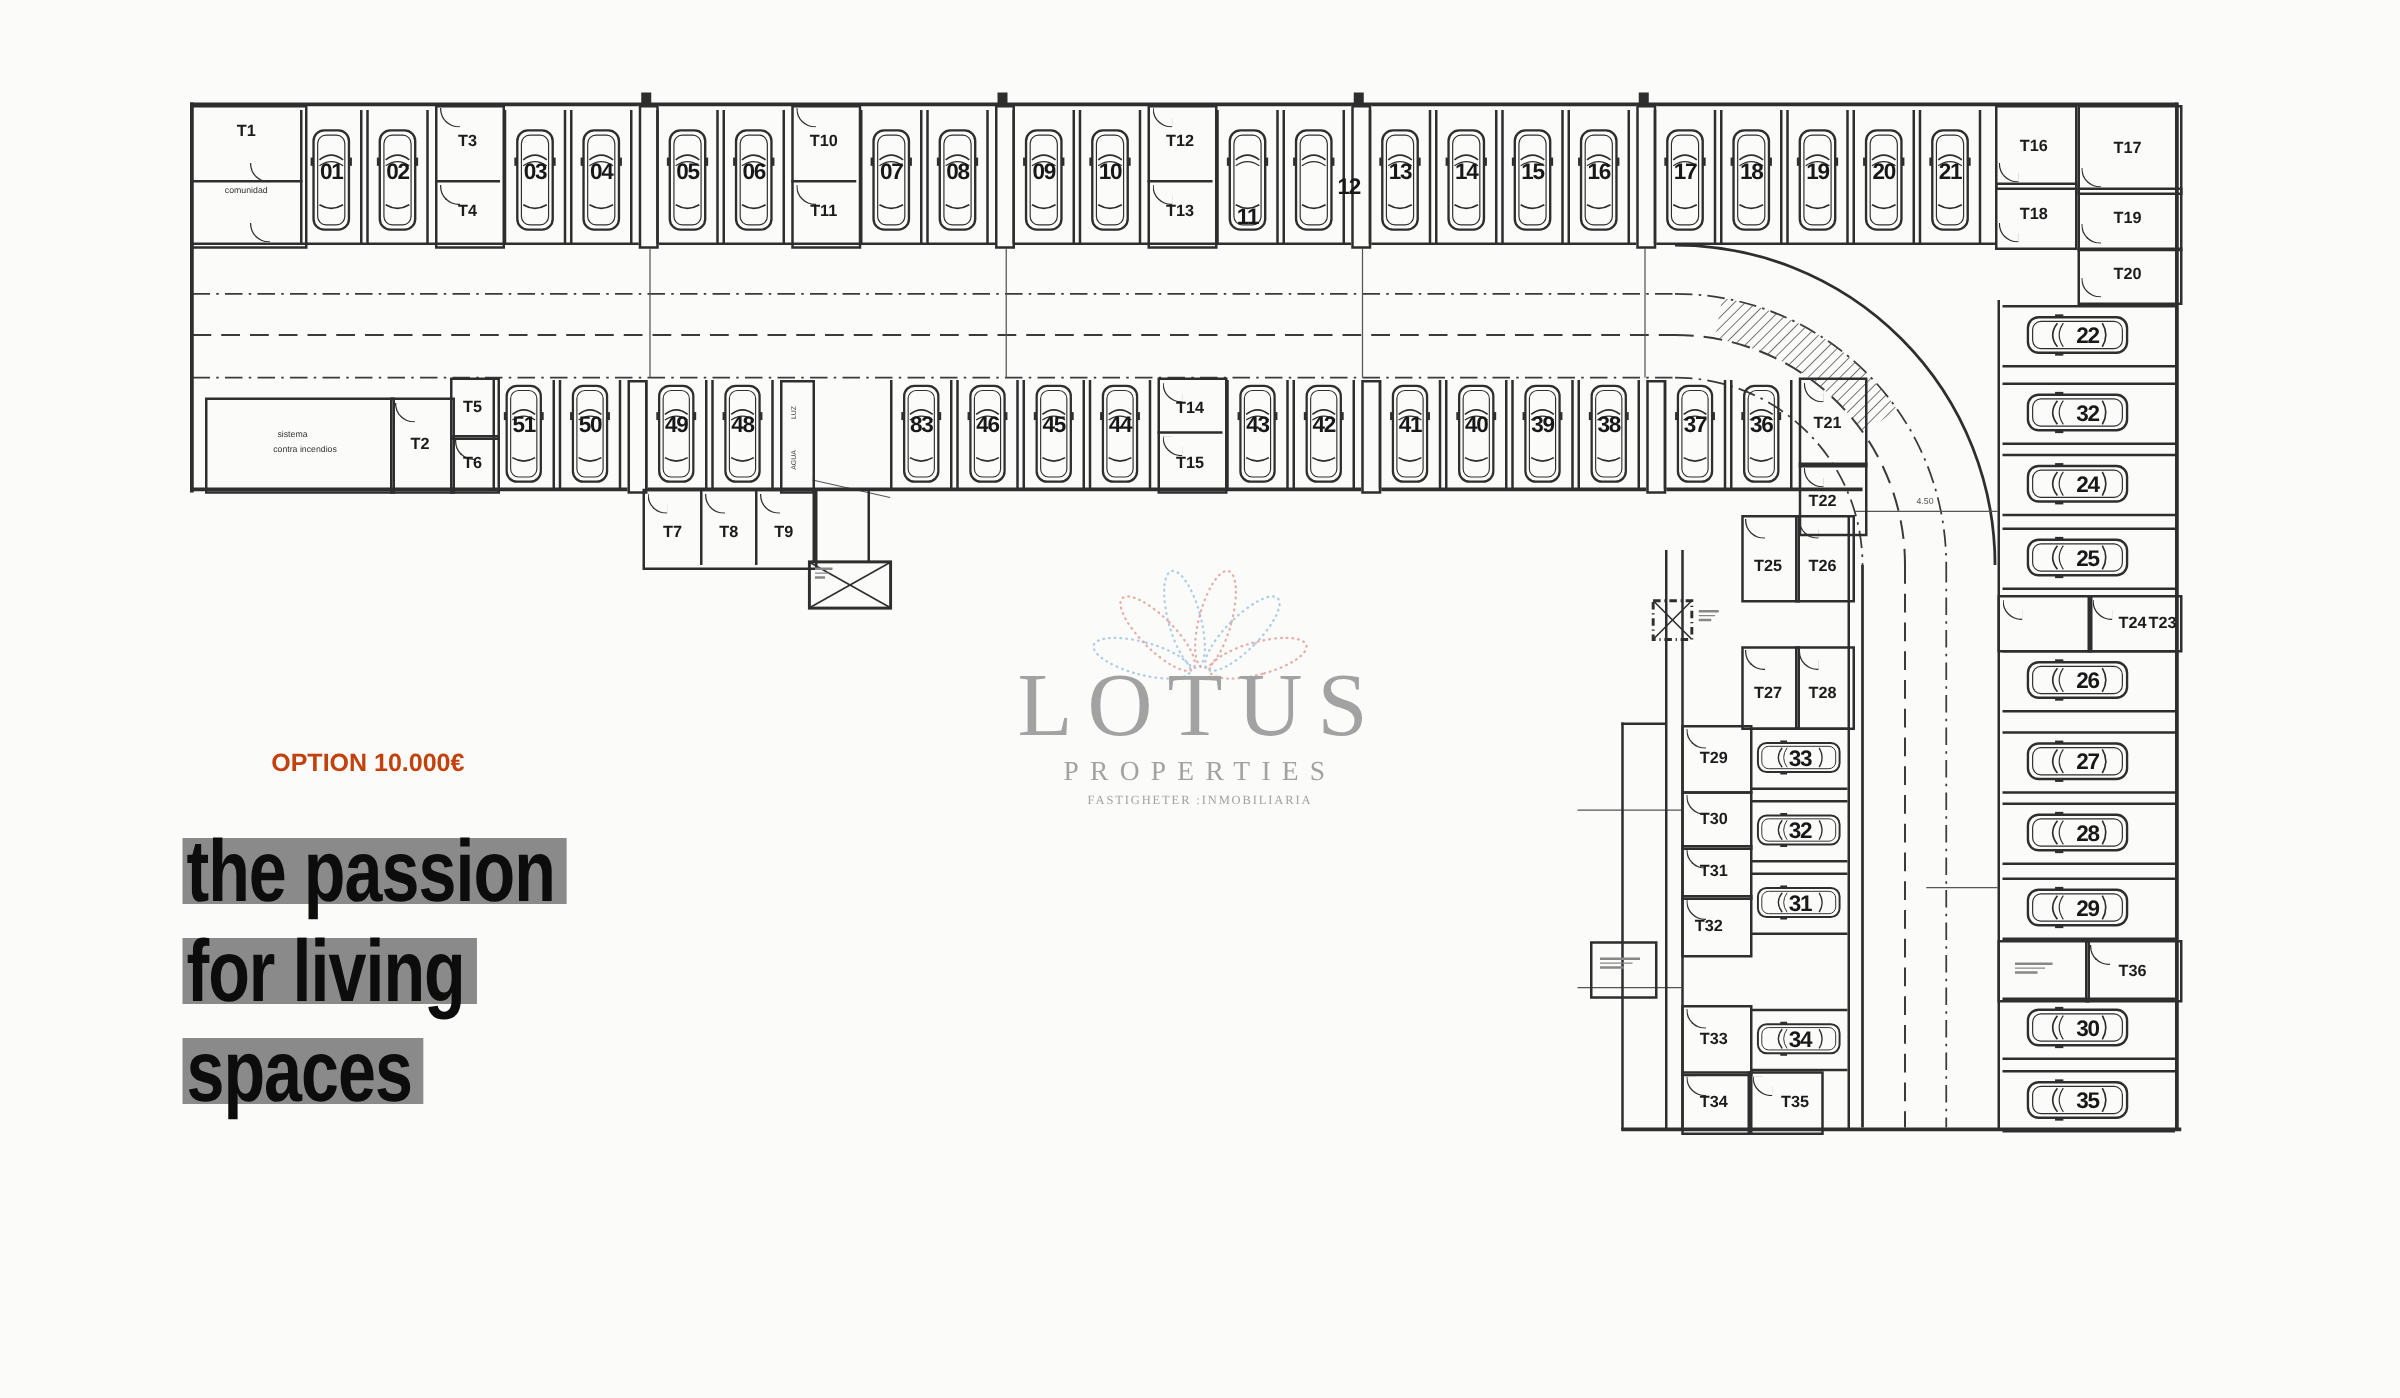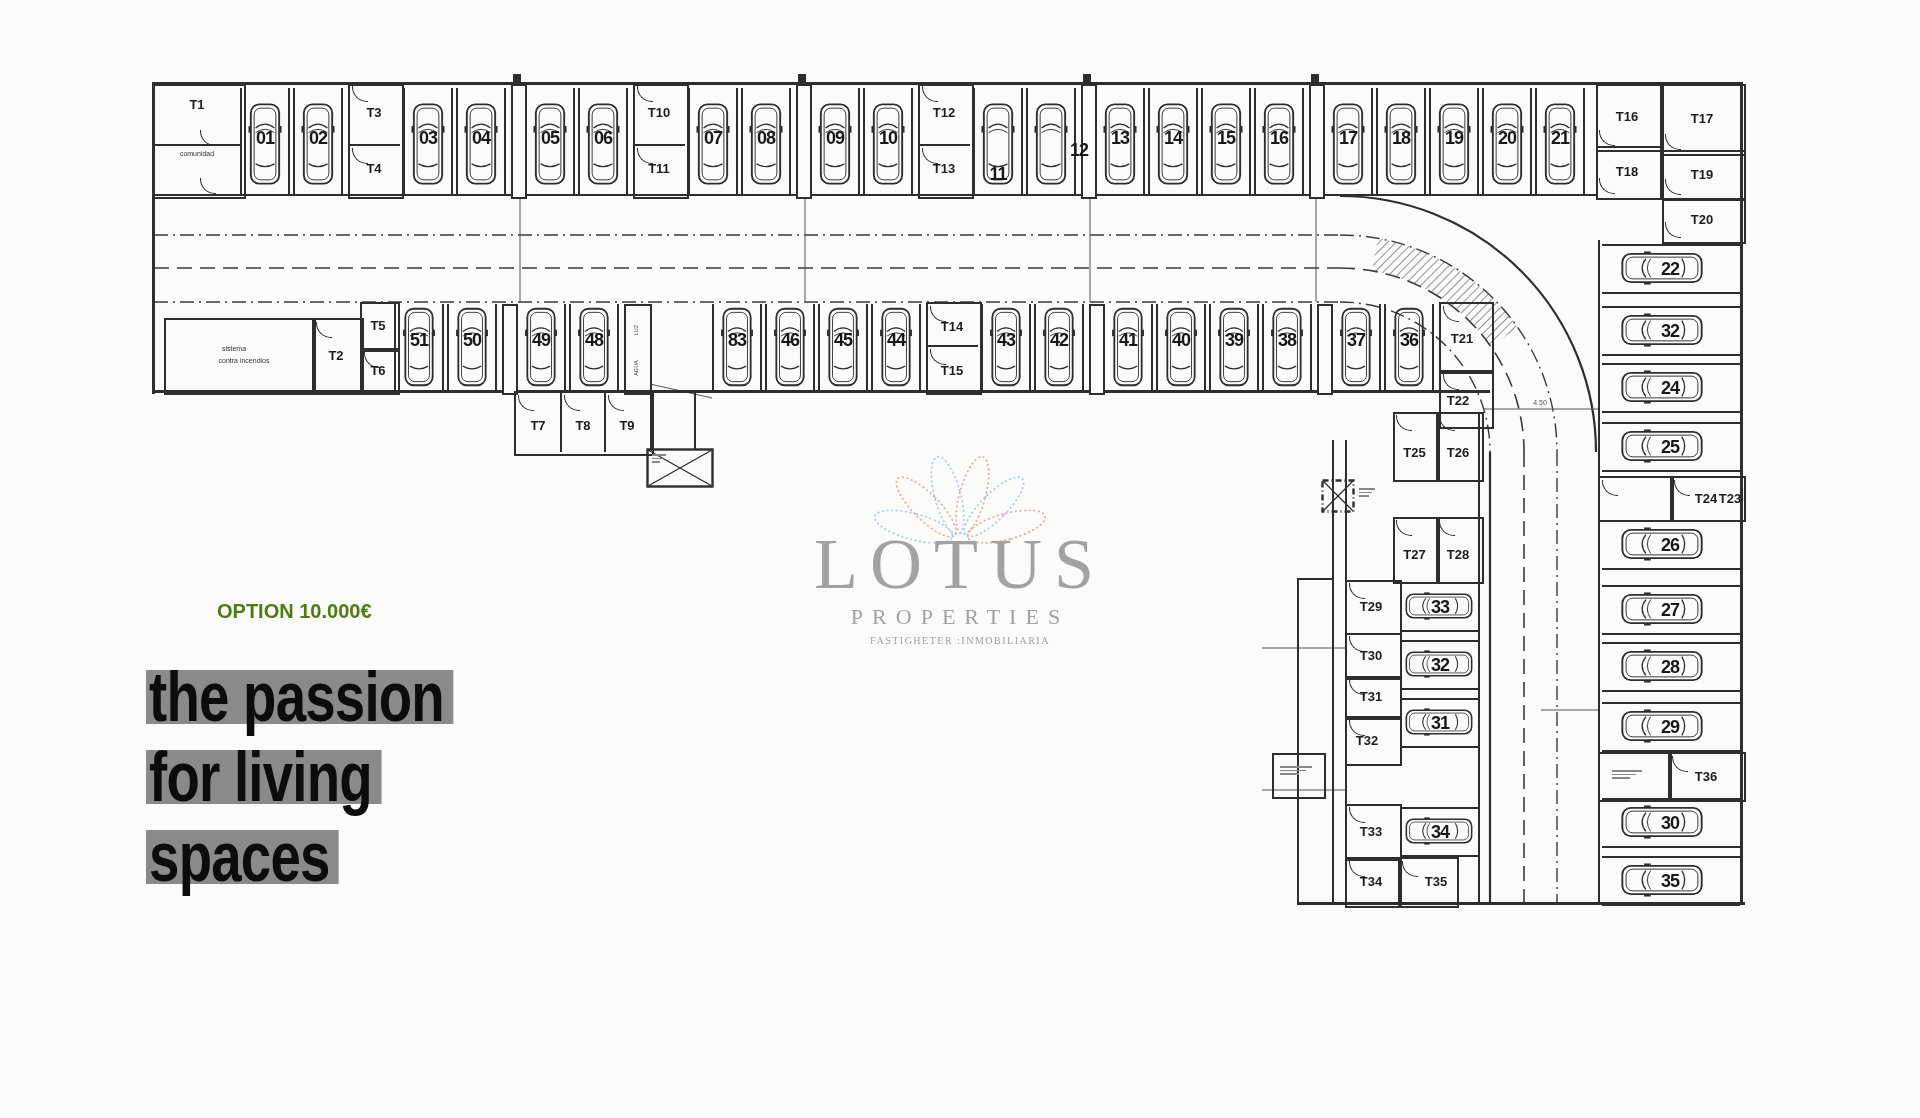--- a/index.html
+++ b/index.html
@@ -20,21 +20,21 @@
   .solidln{stroke:#2e2e2e;stroke-width:2.2;fill:none}
   .dashln{stroke:#3a3a3a;stroke-width:1.6;stroke-dasharray:15 8;fill:none}
   .ddln{stroke:#3a3a3a;stroke-width:1.4;stroke-dasharray:14 5 2 5;fill:none}
   .thinln{stroke:#555;stroke-width:1;fill:none}
   
   #watermark{position:absolute;left:700px;top:452px;width:520px;text-align:center;z-index:30;pointer-events:none}
   #wm-name{font-family:"Liberation Serif",serif;font-size:72px;line-height:1;letter-spacing:12px;margin-top:-16px}
   #wm-sub{font-family:"Liberation Serif",serif;font-size:22px;letter-spacing:9px;margin-top:4px}
   #wm-tag{font-family:"Liberation Serif",serif;font-size:10px;letter-spacing:1.5px;margin-top:5px}
   
-  #option-label{position:absolute;left:217px;top:600px;font-size:20px;font-weight:700;color:#4d7c0f;letter-spacing:0;z-index:40}
+  #option-label{position:absolute;left:217px;top:600px;font-size:20px;font-weight:700;color:#c2410c;letter-spacing:0;z-index:40}
   #slogan{position:absolute;left:146px;top:660px;z-index:40}
   .slogan-line{height:80px;white-space:nowrap;transform:scaleX(.78);transform-origin:left top;font-size:70px;font-weight:700;letter-spacing:-1px;line-height:74px}
   .hl{padding:0 12px 0 4px}
 </style>
 </head>
 <body>
 
 <div id="plan">
 
   <svg class="abs" width="1920" height="1118" viewBox="0 0 1920 1118" style="left:0;top:0;z-index:1">

